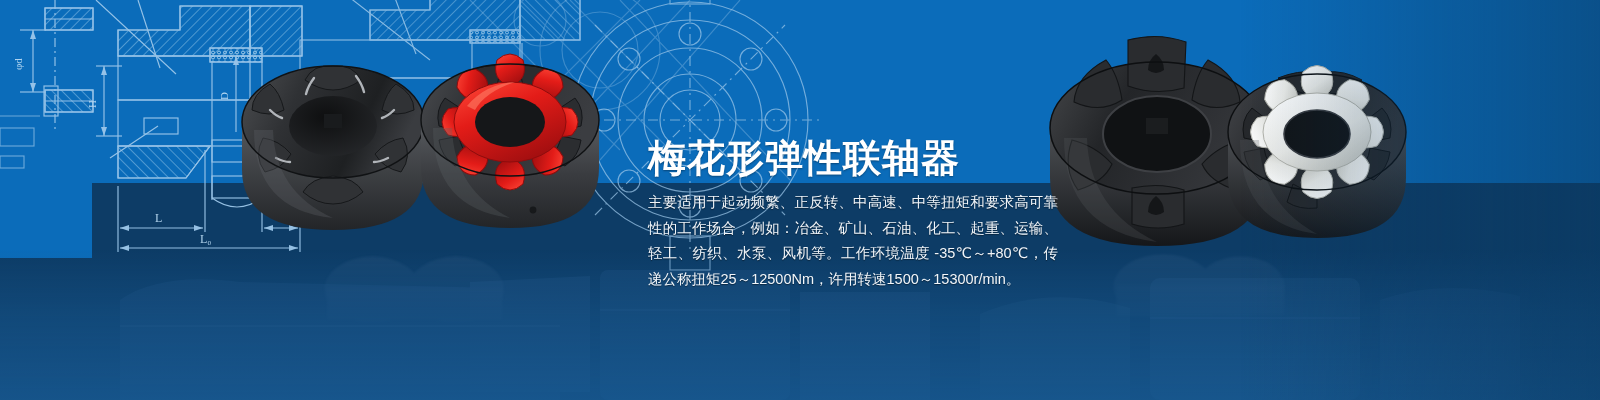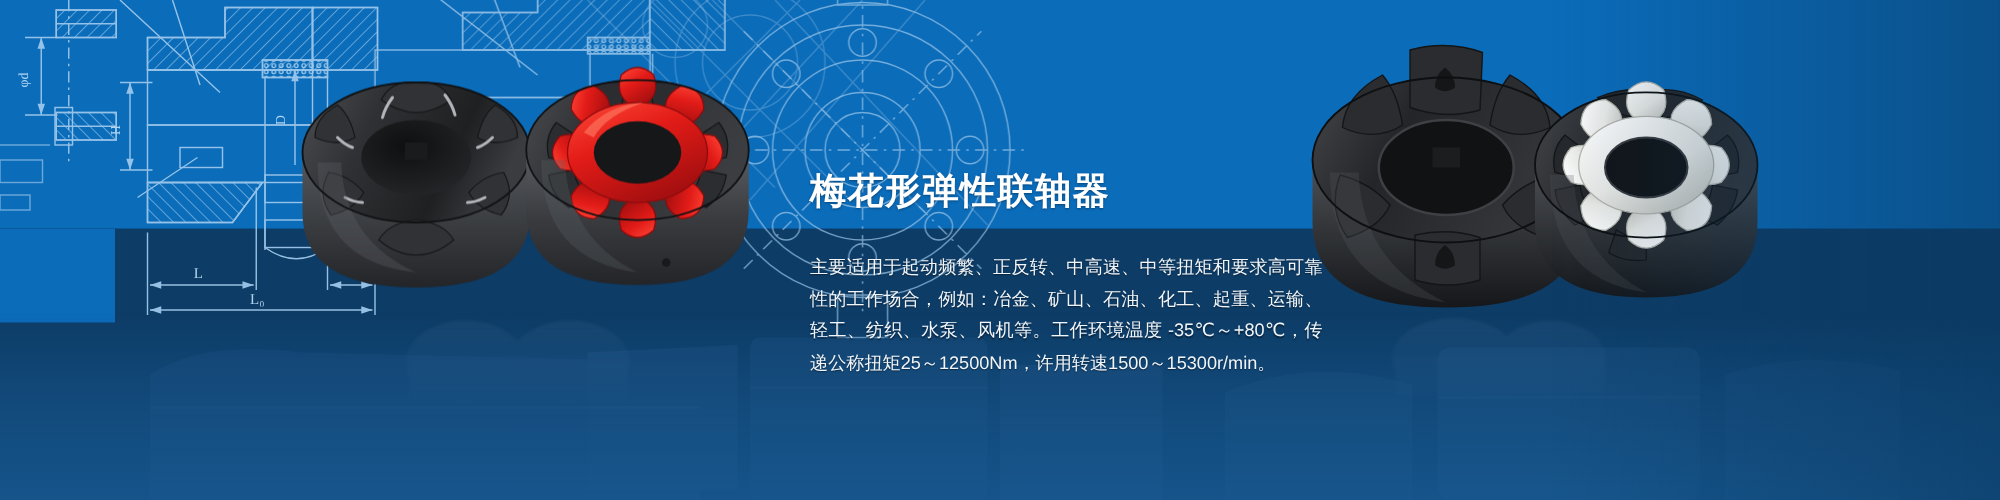--- a/index.html
+++ b/index.html
@@ -45,30 +45,29 @@
 
   
   .refl{position:absolute;opacity:.30;transform:scaleY(-1);
         -webkit-mask-image:linear-gradient(180deg,rgba(0,0,0,0) 0%,rgba(0,0,0,.2) 35%,rgba(0,0,0,.85) 100%);
         mask-image:linear-gradient(180deg,rgba(0,0,0,0) 0%,rgba(0,0,0,.2) 35%,rgba(0,0,0,.85) 100%);
         filter:blur(1.2px);}
 
   
   .title{
     position:absolute;left:648px;top:139px;
-    color:#ffffff;font-size:29px;font-weight:bold;letter-spacing:1px;
+    color:#ffffff;font-size:38px;font-weight:bold;letter-spacing:1px;
     line-height:1;white-space:nowrap;
     text-shadow:0 1px 2px rgba(0,0,0,.35);
   }
   .body-copy{
     position:absolute;left:648px;top:190px;width:410px;
     color:#f2f6fa;font-size:14.5px;line-height:25.5px;
     text-align:justify;text-justify:inter-ideograph;
     text-shadow:0 1px 1px rgba(0,0,0,.45);
-    margin-top:12px;
   }
   .body-copy p{margin:0;}
 </style>
 </head>
 <body>
 
 <div id="banner">
 
   <div class="band-bright"></div>
   <div class="band-dark"></div>

